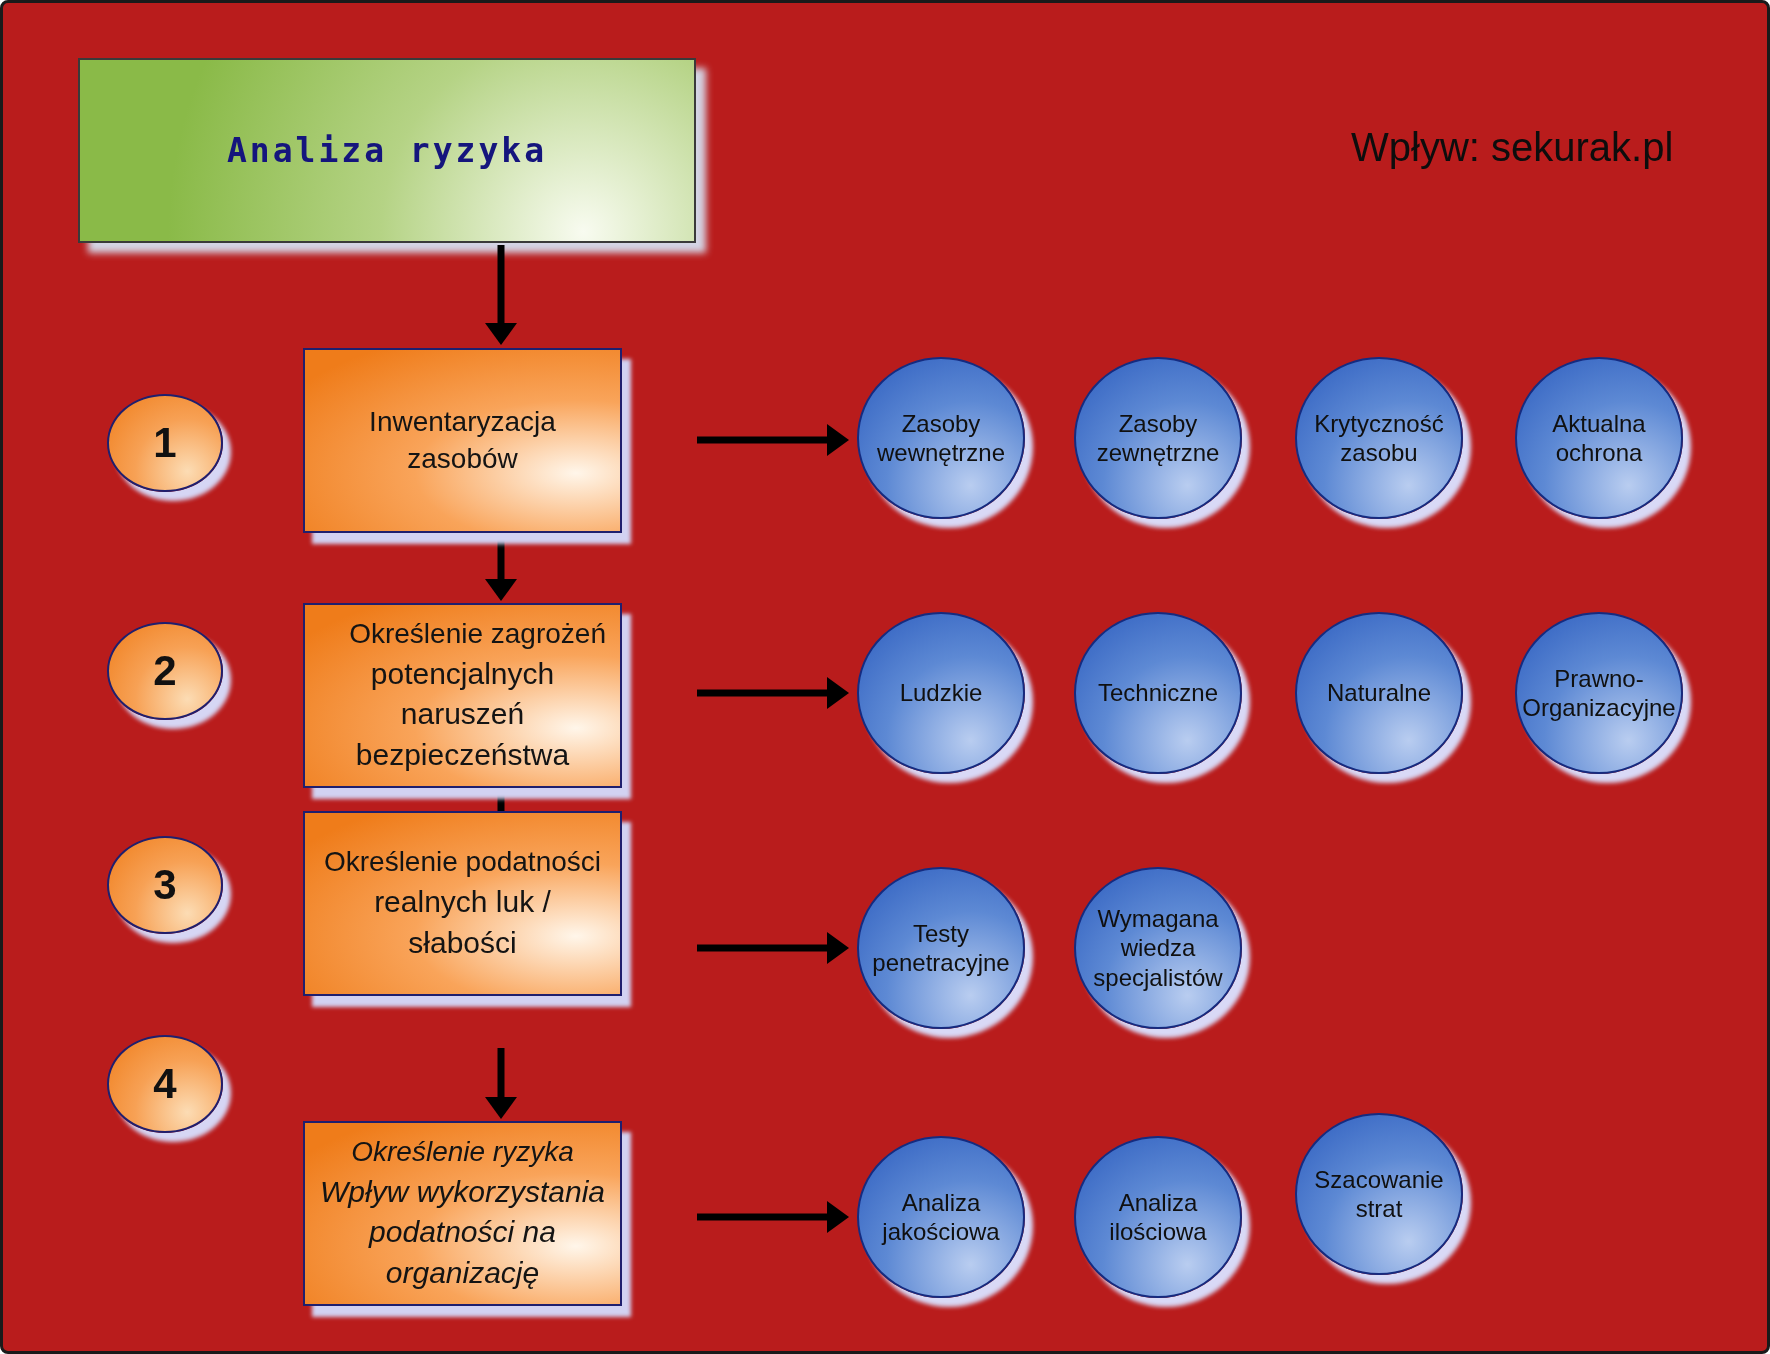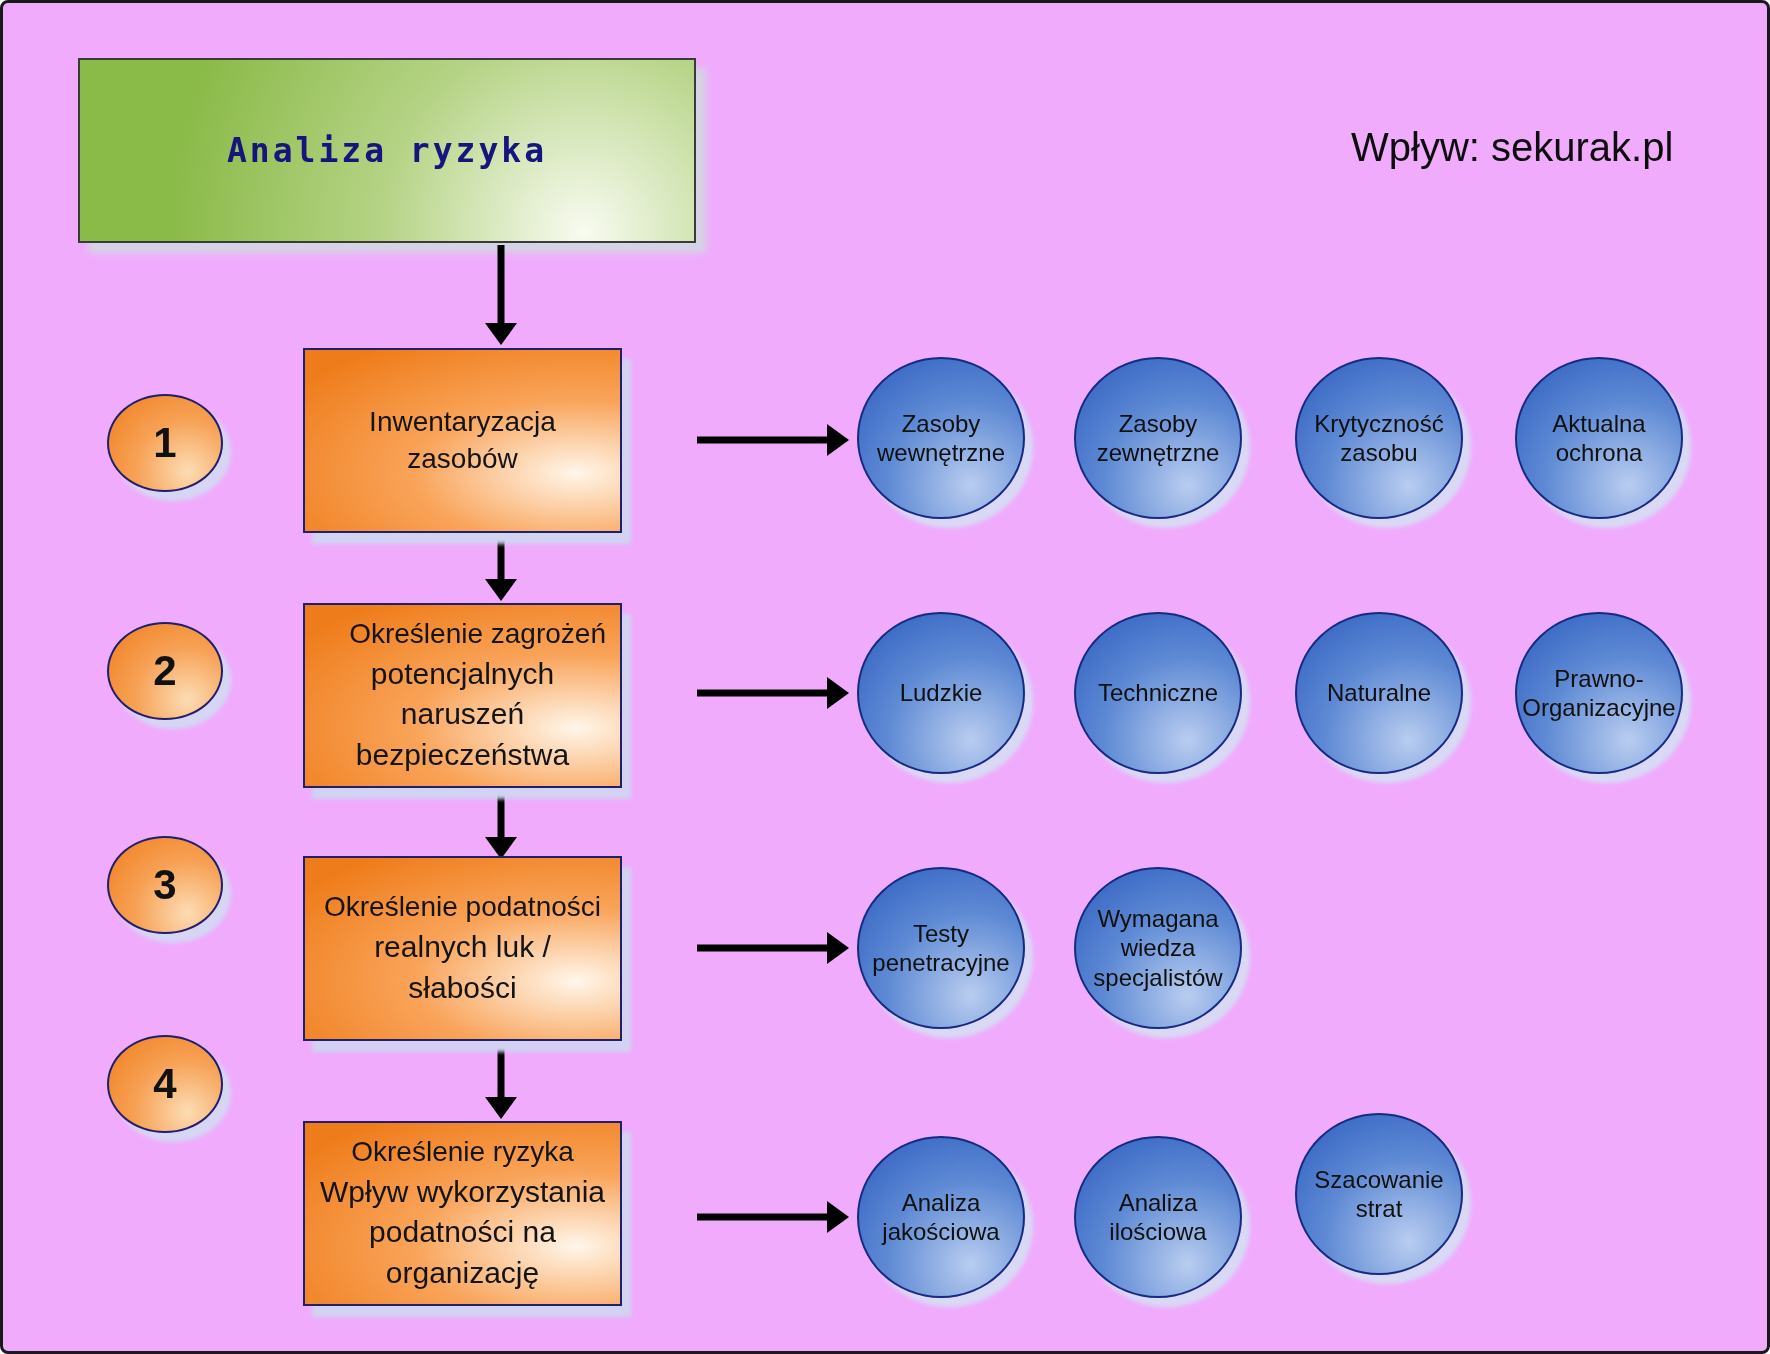--- a/index.html
+++ b/index.html
@@ -1,18 +1,18 @@
 <!DOCTYPE html>
 <html><head>
 <meta charset="utf-8">
 <style>
   html, body { margin:0; padding:0; background:#ffffff; }
   .canvas {
     position:relative; width:1770px; height:1354px;
-    background:#f0abfc;
+    background:#b91c1c;
     border:3px solid #1a1a1a; border-radius:8px;
     box-sizing:border-box;
     font-family:"Liberation Sans", sans-serif;
     overflow:hidden;
   }
 
   
   .green-box {
     position:absolute; left:75px; top:55px; width:618px; height:185px;
     border:2px solid #3a3a3a;
@@ -154,38 +154,38 @@
     <span>Naturalne</span>
   </div>
   <div class="blue-circle" style="left:1512px; top:609px;">
     <span>Prawno-
 Organizacyjne</span>
   </div>
 
   <div class="num-circle" style="top:833px;">
     <span>3</span>
   </div>
-  <div class="flow-box" style="top:853px;">
+  <div class="flow-box" style="top:808px;">
     <div class="box-title">Określenie podatności</div>
     <div class="box-subtitle">realnych luk / słabości</div>
   </div>
   <div class="blue-circle" style="left:854px;  top:864px;">
     <span>Testy
 penetracyjne</span>
   </div>
   <div class="blue-circle" style="left:1071px; top:864px;justify-content:center;">
     <span>Wymagana
 wiedza
 specjalistów</span>
   </div>
 
   <div class="num-circle" style="top:1032px;">
     <span>4</span>
   </div>
-  <div class="flow-box" style="top:1118px;">
+  <div class="flow-box" style="top:1118px;font-style:italic;">
     <div class="box-title">Określenie ryzyka</div>
     <div class="box-subtitle">Wpływ wykorzystania podatności na
 organizację</div>
   </div>
   <div class="blue-circle" style="left:854px;  top:1133px;">
     <span>Analiza
 jakościowa</span>
   </div>
   <div class="blue-circle" style="left:1071px; top:1133px;">
     <span>Analiza

